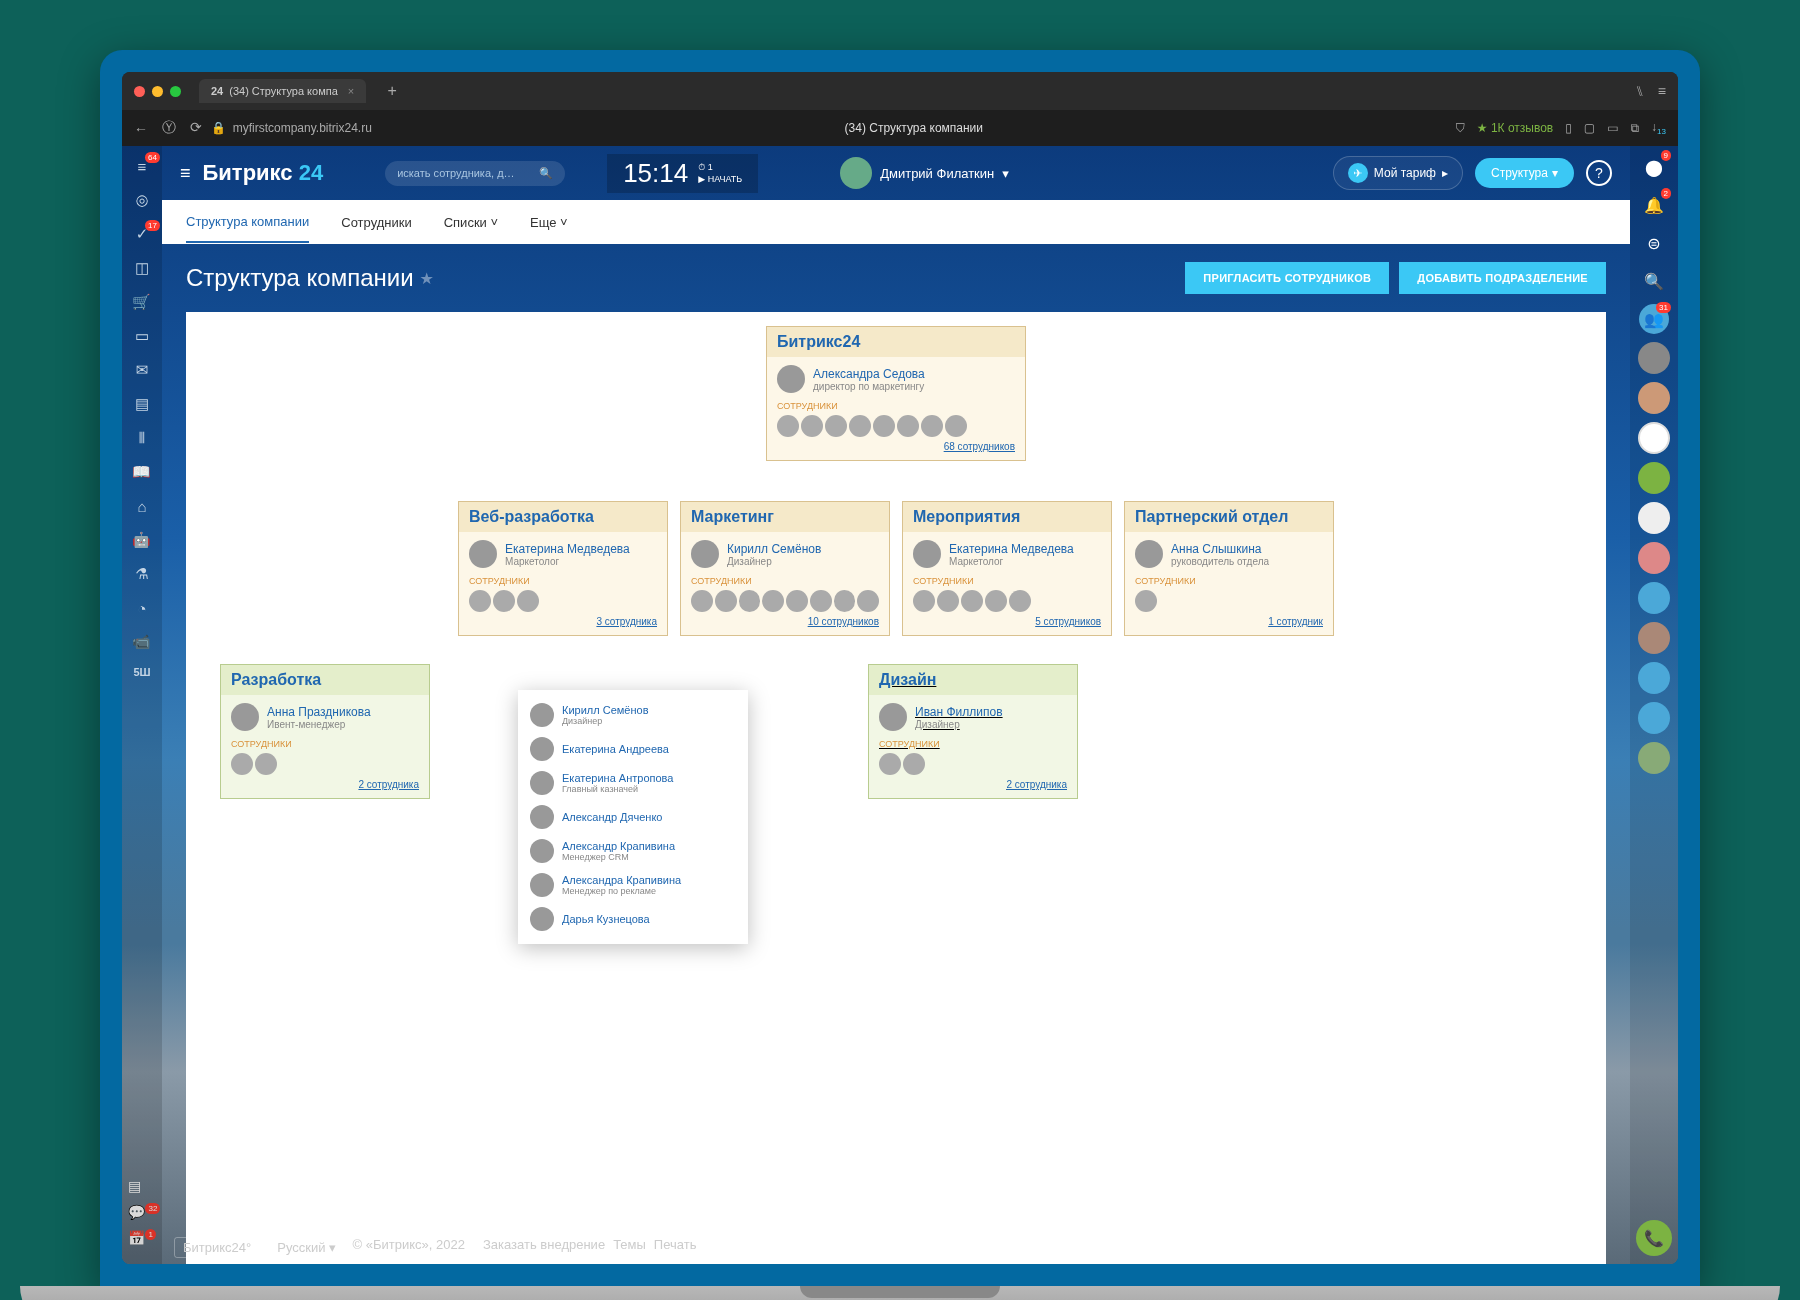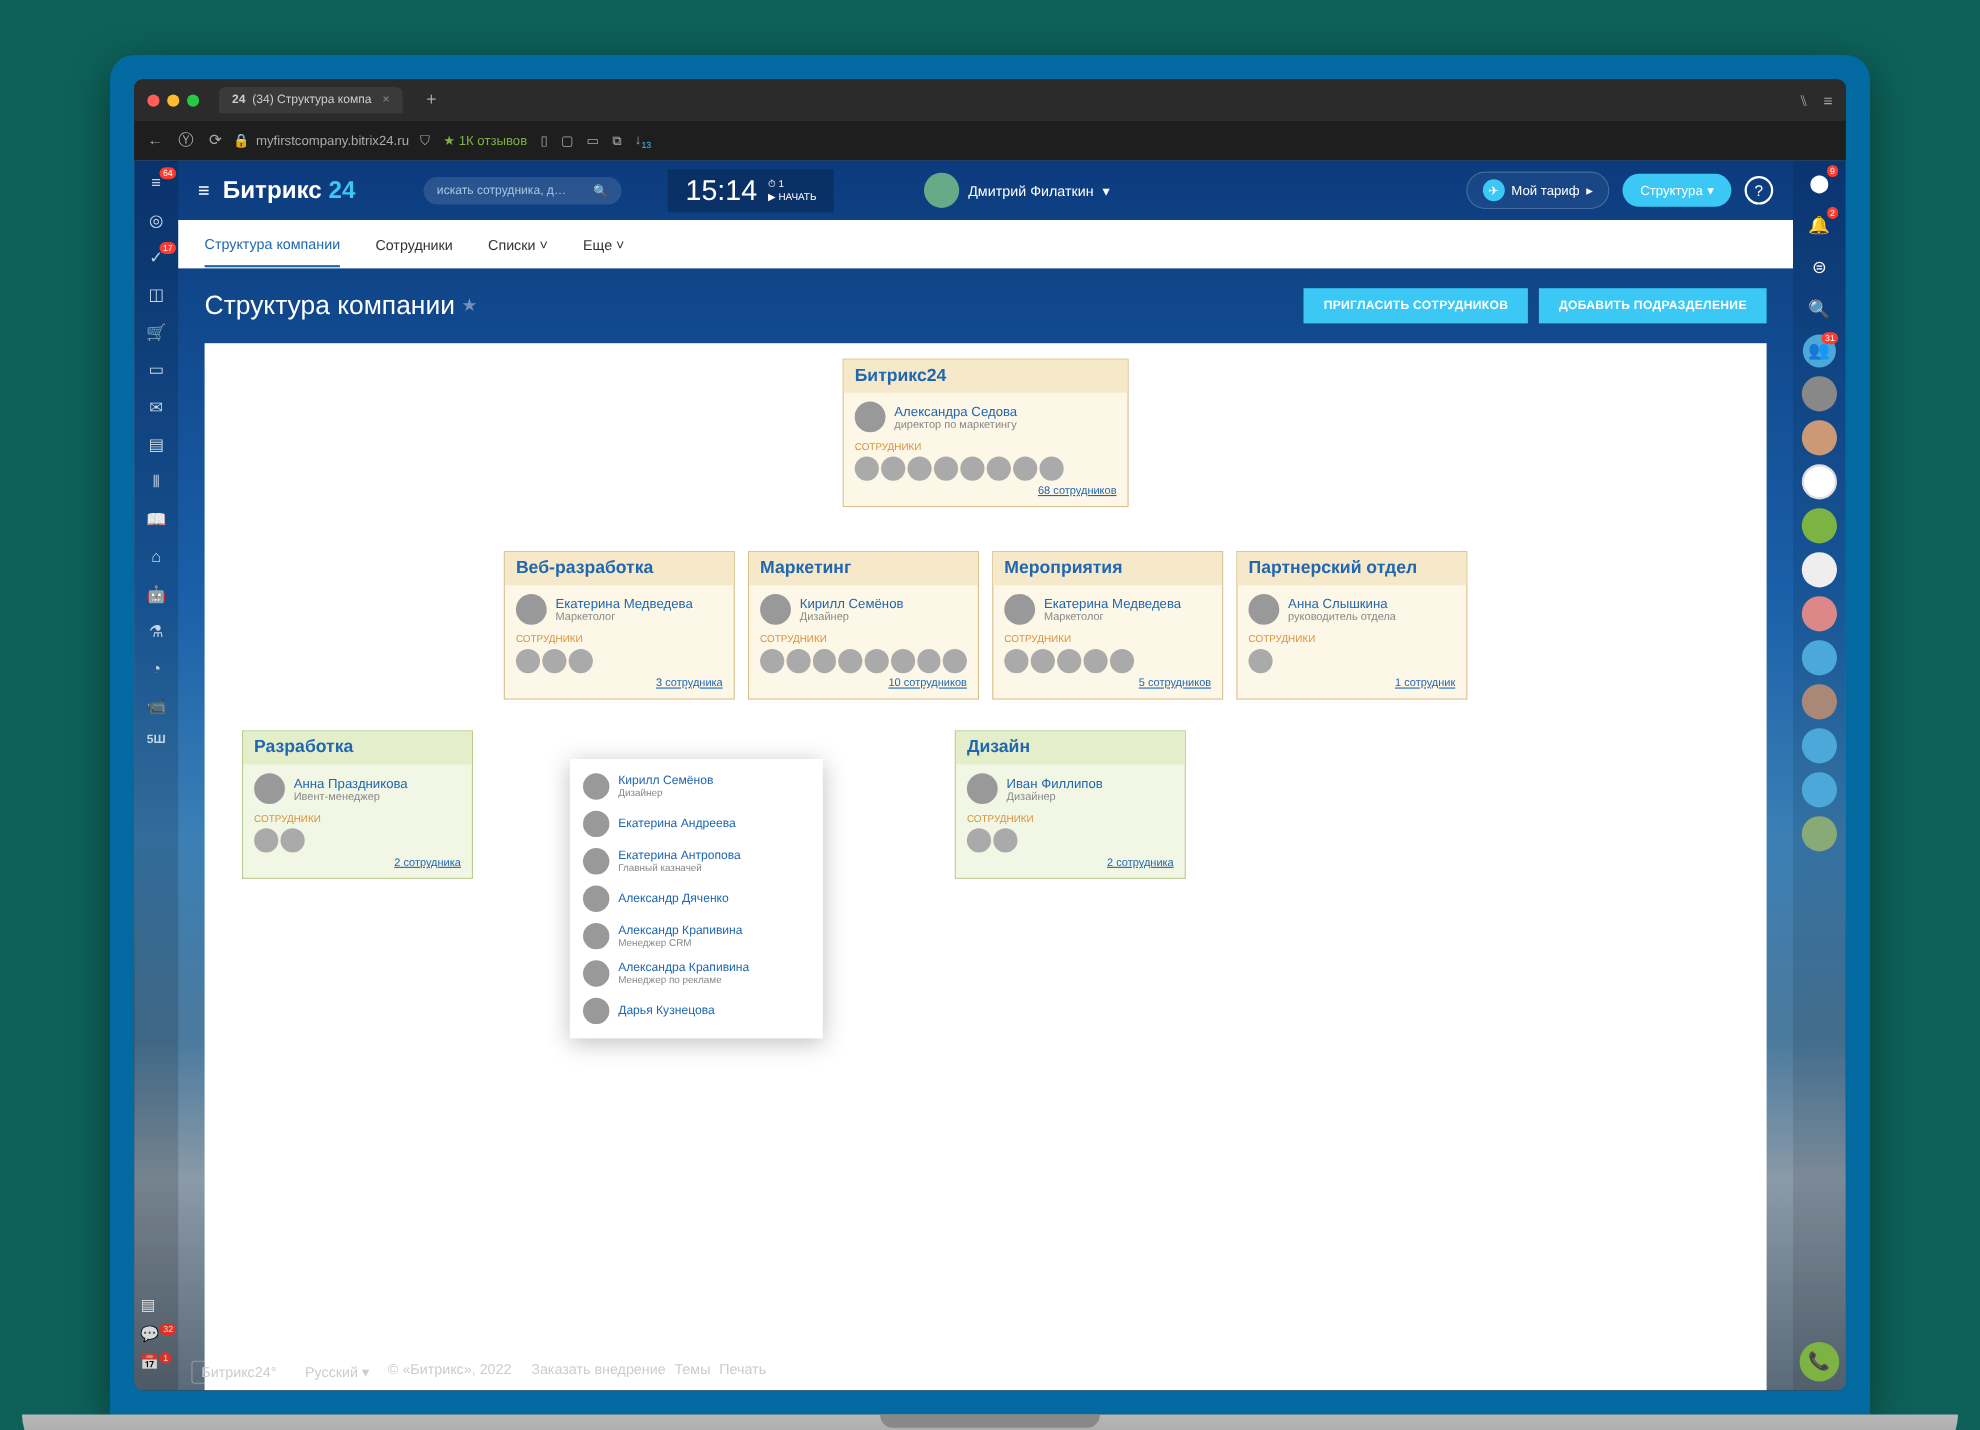--- a/index.html
+++ b/index.html
@@ -121,20 +121,21 @@
 <div class="addr-bar">
   <div class="nav-icons">
     <span>←</span>
     <span>Ⓨ</span>
     <span>⟳</span>
   </div>
   <div class="addr-url">
     <span>🔒</span>
     <span>myfirstcompany.bitrix24.ru</span>
   </div>
+  <div class="addr-title">(34) Структура компании</div>
   <div class="addr-right">
     <span>⛉</span>
     <span class="reviews">★ 1К отзывов</span>
     <span>▯</span>
     <span>▢</span>
     <span>▭</span>
     <span>⧉</span>
     <span>↓<sub style="font-size:8px;color:#3bc8f5">13</sub></span>
   </div>
 </div>
@@ -336,21 +337,21 @@
                       </div>
   <div class="emp-label">СОТРУДНИКИ</div>
   <div class="av-row">
                         <div class="av-sm"></div>
                         <div class="av-sm"></div>
                       </div>
   <a class="emp-link">2 сотрудника</a>
                     </div>
                   </div>
                 </div>
-                <div class="l3-col" style="margin-left: 438px;">
+                <div class="l3-col" style="margin-left: 438px; text-decoration: underline;">
                   <div class="dept green">
                     <div class="dept-hdr">Дизайн</div>
   <div class="dept-body">
                       <div class="lead-row">
                         <div class="av"></div>
   <div>
                           <div class="lead-name">Иван Филлипов</div>
   <div class="lead-role">Дизайнер</div>
                         </div>
                       </div>

